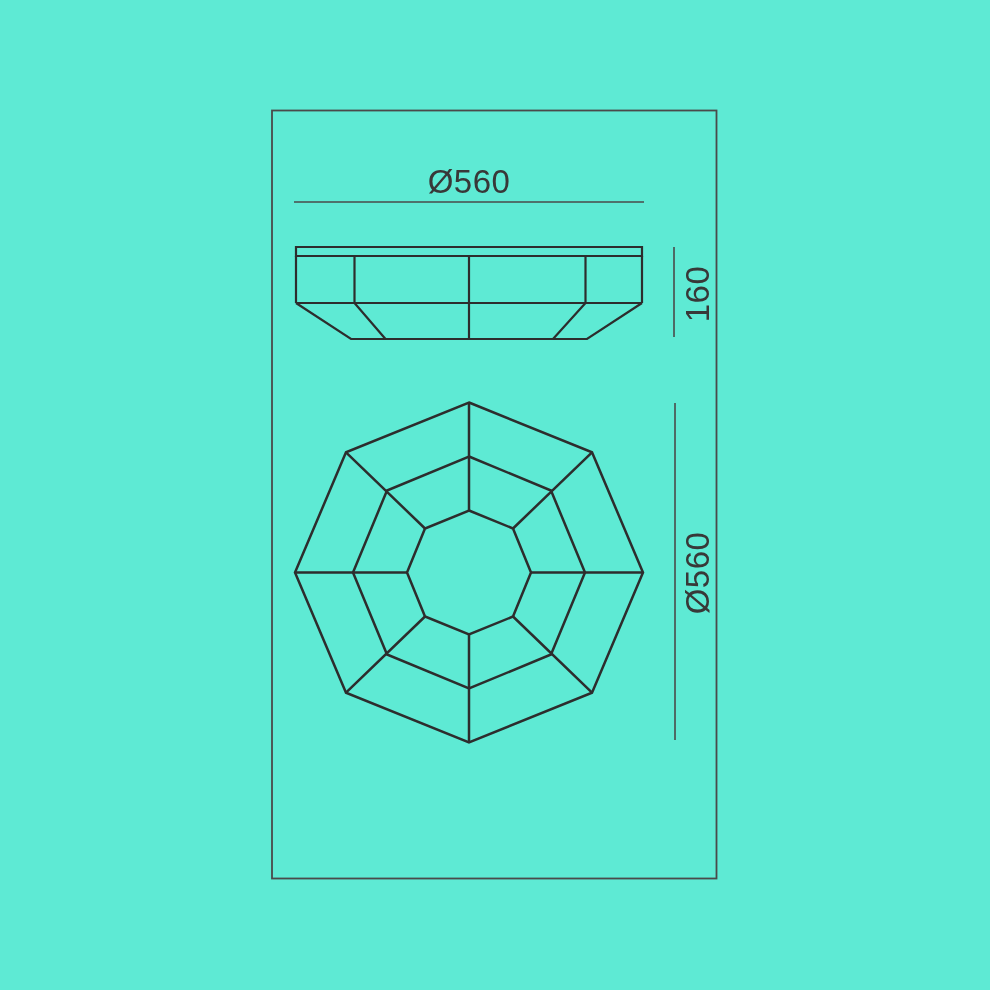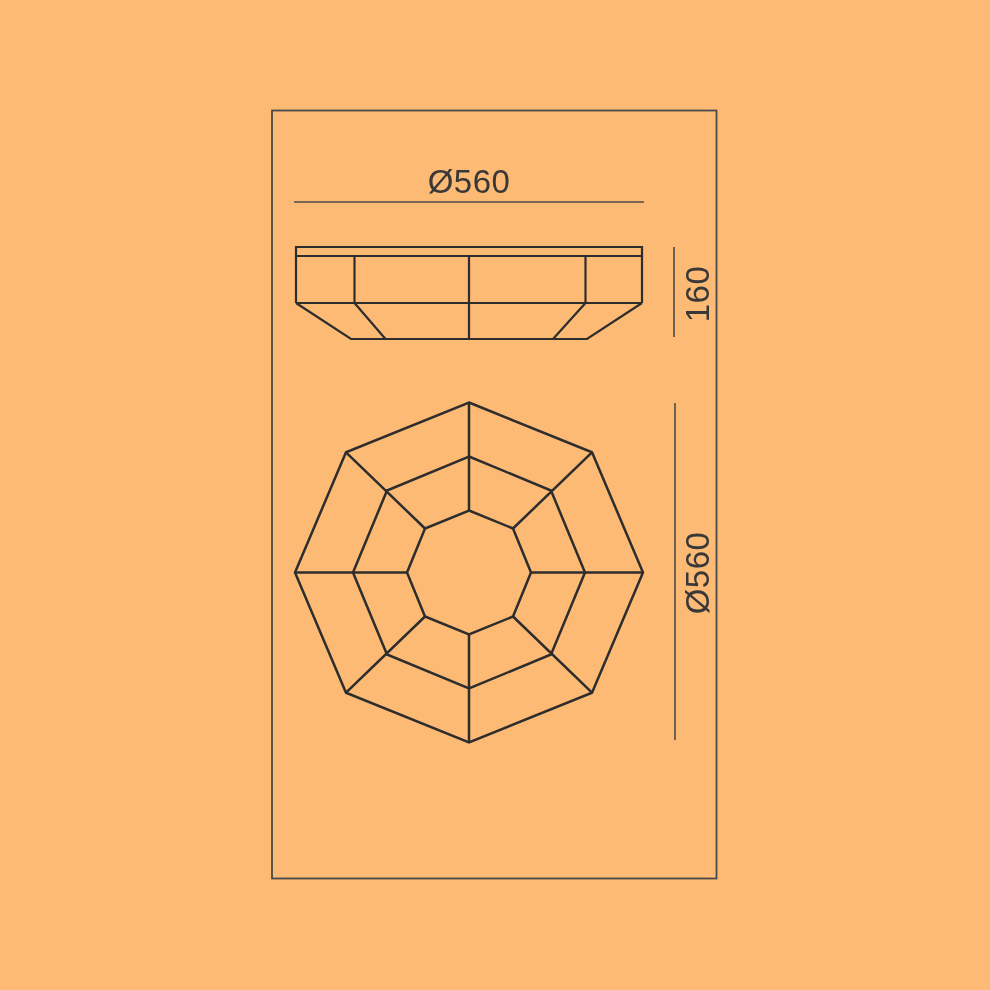--- a/index.html
+++ b/index.html
@@ -9,21 +9,21 @@
   }
   body {
     width: 990px;
     height: 990px;
     font-family: "Liberation Sans", sans-serif;
   }
   .stage {
     position: relative;
     width: 990px;
     height: 990px;
-    background: #fdba74;
+    background: #5eead4;
     overflow: hidden;
   }
   svg.drawing {
     position: absolute;
     left: 0;
     top: 0;
     display: block;
   }
   .dim-label {
     position: absolute;

